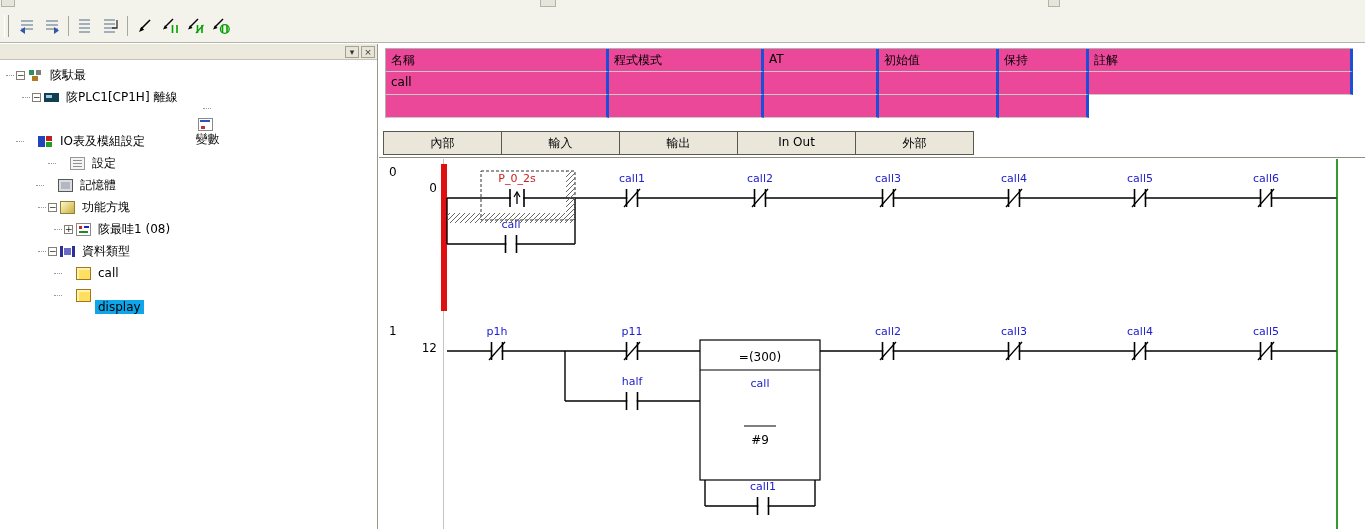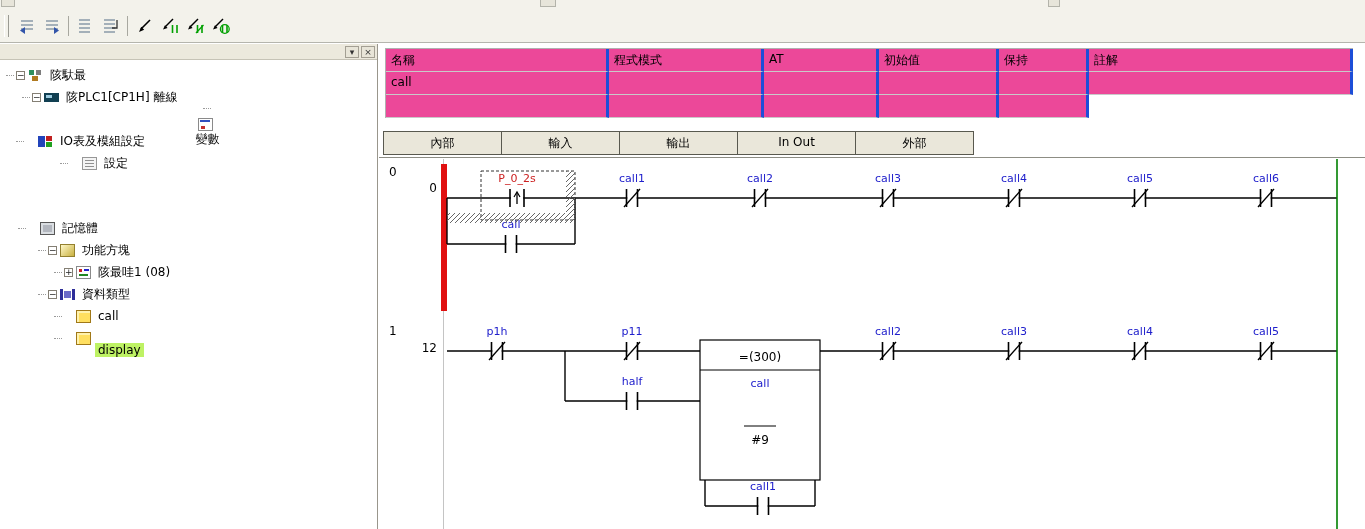--- a/index.html
+++ b/index.html
@@ -21,21 +21,21 @@
   #left-panel{position:absolute;top:44px;left:0;width:378px;height:485px;background:#fff;border-right:1px solid #99968c;}
   #panel-header{position:absolute;top:0;left:0;width:100%;height:16px;background:#ece9dd;border-bottom:1px solid #c6c3b6;display:flex;justify-content:flex-end;align-items:center;gap:2px;padding-right:2px;}
   .ph-btn{width:14px;height:12px;border:1px solid #a39f93;background:#e8e5d8;font-size:9px;line-height:10px;text-align:center;color:#333;cursor:default;}
   #tree{position:absolute;top:18px;left:0;right:0;bottom:0;overflow:hidden;padding-top:2px;}
   .trow{height:22px;display:flex;align-items:center;white-space:nowrap;}
   .stub{border-top:1px dotted #9a9a9a;width:8px;height:0;margin-right:2px;flex:none;}
   .exp{width:9px;height:9px;border:1px solid #847f74;background:#fff;font-size:9px;line-height:7px;text-align:center;color:#222;margin-right:3px;flex:none;}
   .exp.none{visibility:hidden;}
   .ticon{width:15px;height:13px;margin-right:4px;flex:none;background-repeat:no-repeat;}
   .tlabel{padding:0 3px;text-align:center;}
-  .trow.selected .tlabel{background:#bef264;margin-top:24px;}
+  .trow.selected .tlabel{background:#0ea5e9;margin-top:24px;}
 
   
   .project-icon{background:
     linear-gradient(#2f8f5f,#2f8f5f) 1px 1px/5px 5px no-repeat,
     linear-gradient(#7d7d7d,#7d7d7d) 8px 1px/5px 5px no-repeat,
     linear-gradient(#b07a20,#b07a20) 4px 7px/6px 5px no-repeat;}
   .plc-icon{background:
     linear-gradient(#9ccbe0,#9ccbe0) 2px 4px/6px 3px no-repeat,
     linear-gradient(#113f52,#113f52) 0 2px/15px 9px no-repeat;}
   .symbols-icon{border:1px solid #8a8a8a;background:
@@ -180,27 +180,27 @@
           <span class="exp none"></span>
           <span class="ticon symbols-icon"></span>
           <span class="tlabel">變數</span>
         </div>
         <div class="trow" style="padding-left: 16px;">
           <span class="stub"></span>
           <span class="exp none"></span>
           <span class="ticon io-table-icon"></span>
           <span class="tlabel">IO表及模組設定</span>
         </div>
-        <div class="trow" style="padding-left: 60px; font-family: Liberation Serif, serif;">
+        <div class="trow" style="padding-left: 48px; font-family: Liberation Serif, serif;">
           <span class="stub"></span>
           <span class="exp none"></span>
           <span class="ticon settings-icon"></span>
           <span class="tlabel">設定</span>
         </div>
-        <div class="trow" style="padding-left: 18px; margin-top: 43px;">
+        <div class="trow" style="padding-left: 36px;">
           <span class="stub"></span>
           <span class="exp none"></span>
           <span class="ticon memory-icon"></span>
           <span class="tlabel">記憶體</span>
         </div>
         <div class="trow" style="padding-left: 38px;">
           <span class="stub"></span>
           <span class="exp">−</span>
           <span class="ticon program-icon"></span>
           <span class="tlabel">功能方塊</span>

